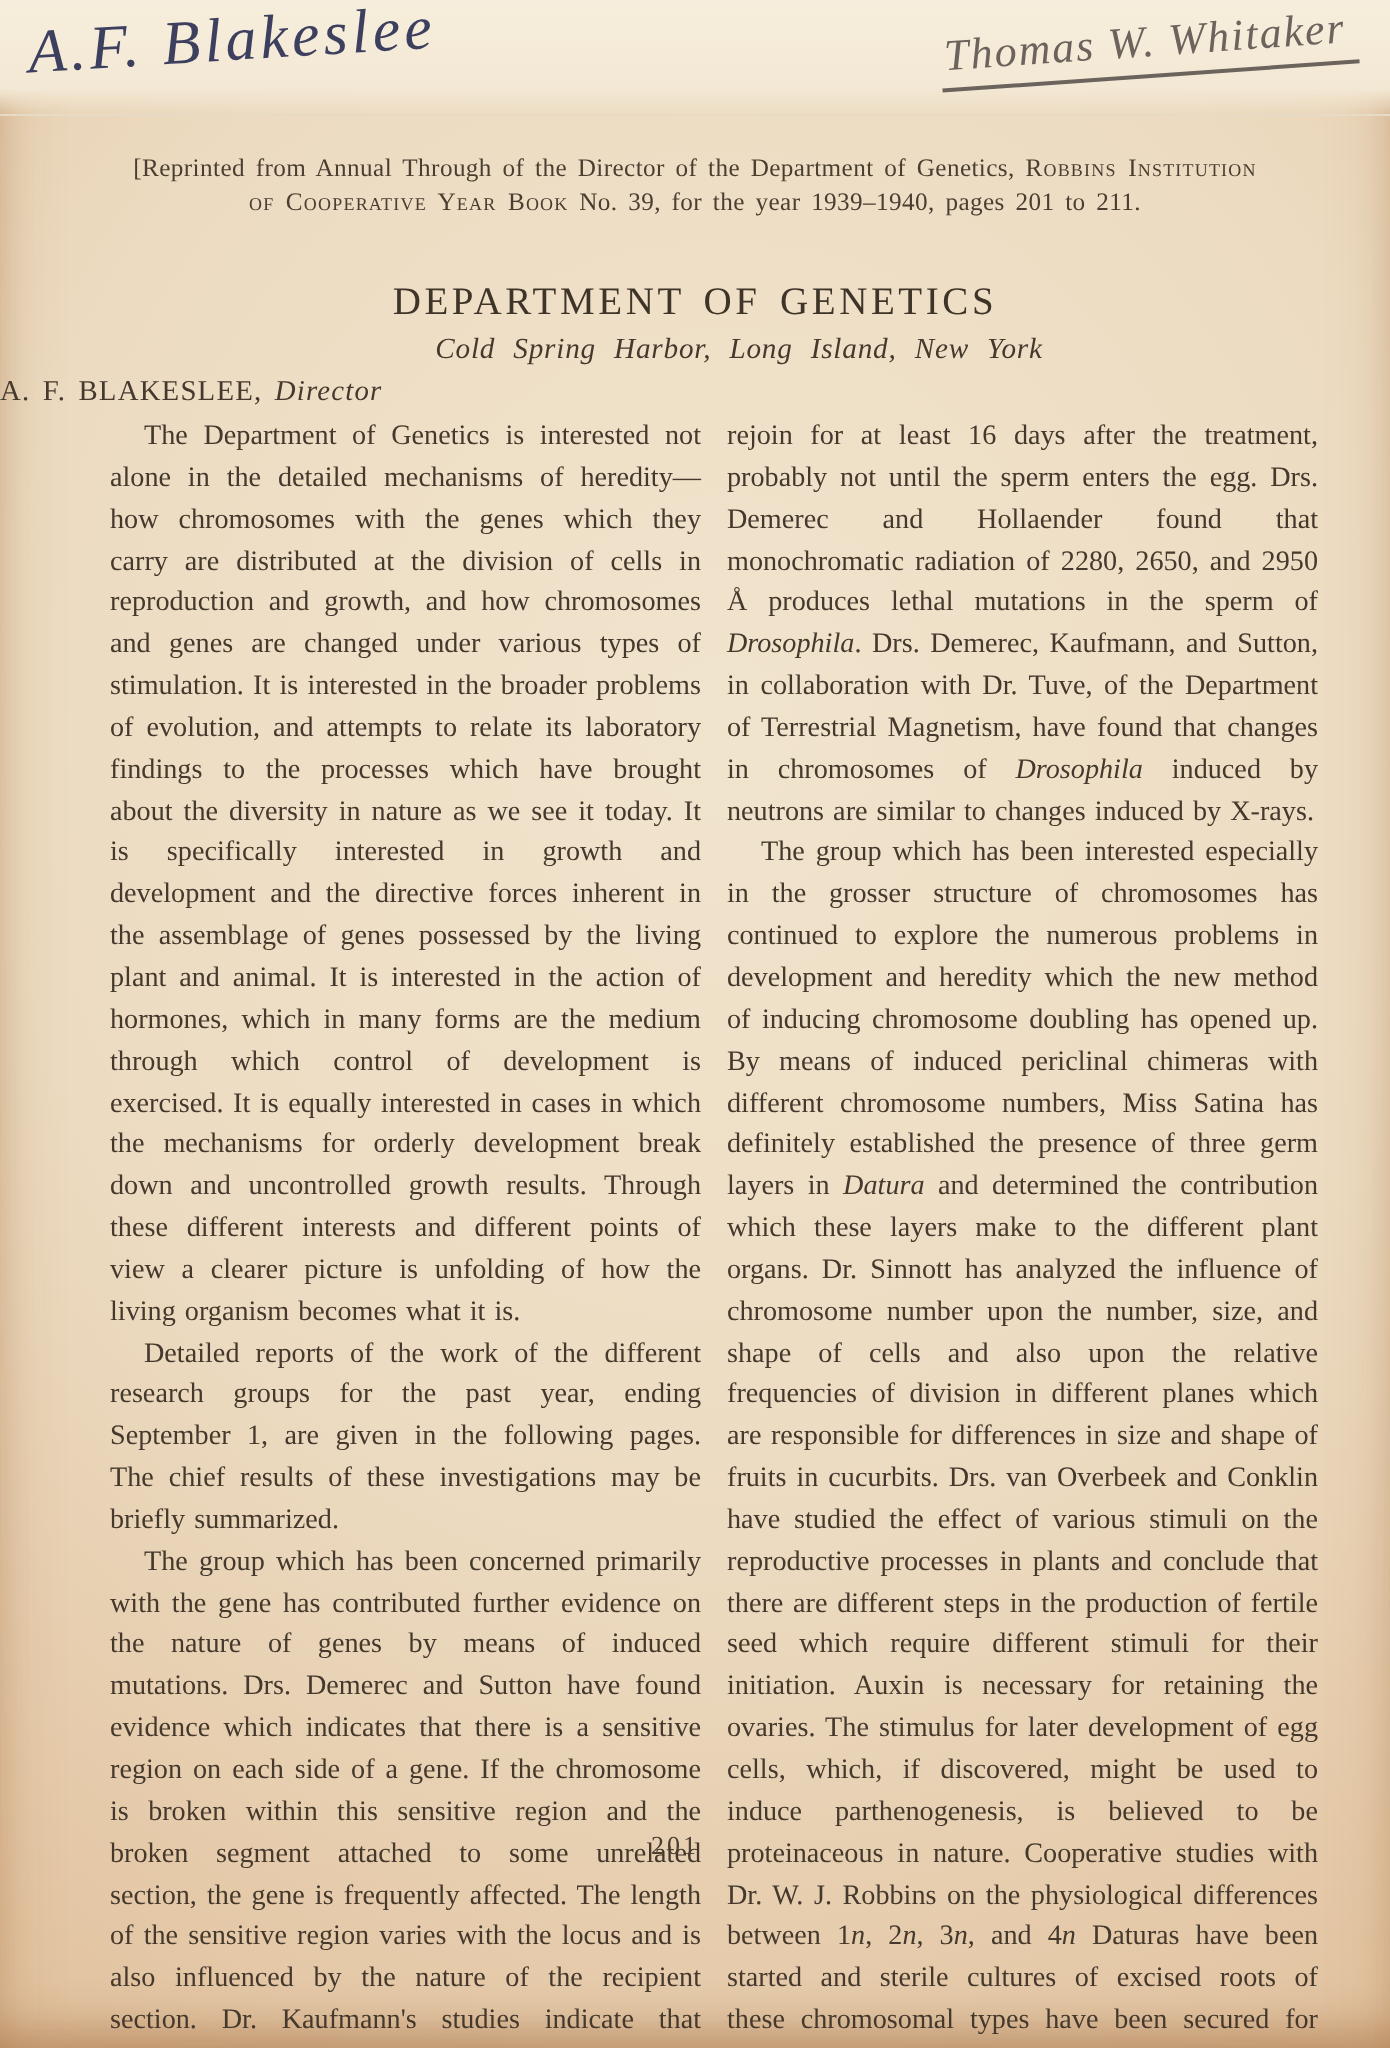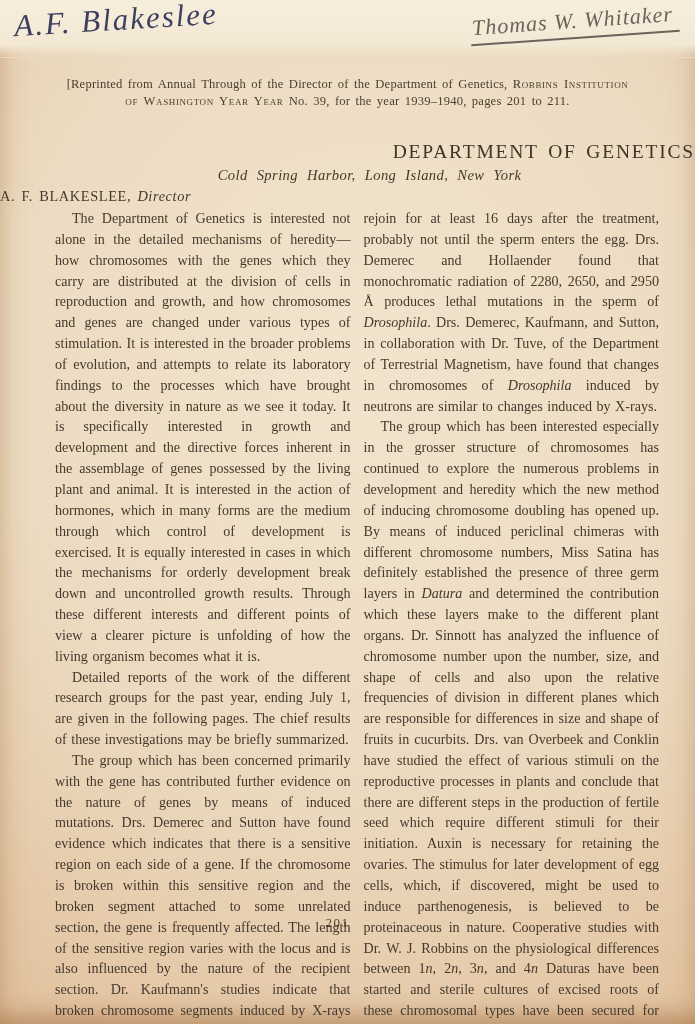--- a/index.html
+++ b/index.html
@@ -32,21 +32,21 @@
     color:var(--pencil,#6b635c);transform:rotate(-4deg);
     border-bottom:2px solid var(--pencil,#6b635c);padding:0 6px 3px 2px;
   }
   .citation{
     position:absolute;top:76px;left:48px;right:48px;
     text-align:center;font-size:12.6px;line-height:17px;color:#4a3e31;
     letter-spacing:.2px;word-spacing:2px;
   }
   .title{
     position:absolute;top:141px;left:0;right:0;margin:0;
-    text-align:right;font-size:19.5px;font-weight:400;
+    text-align:center;font-size:19.5px;font-weight:400;
     letter-spacing:1.8px;word-spacing:3px;color:#3e3428;
   }
   .subtitle{
     position:absolute;top:167px;left:0;right:0;
     text-align:center;font-style:italic;font-size:14.6px;
     word-spacing:5px;letter-spacing:.4px;margin-left:44px;
   }
   .byline{
     position:absolute;top:188px;left:0;right:0;
     font-size:14.4px;letter-spacing:.6px;word-spacing:2px;
@@ -72,33 +72,33 @@
 <div class="page">
 
   <div class="top-strip"></div>
 
   <div class="sig sig-left">A.F. Blakeslee</div>
 
   <div class="sig sig-right">Thomas W. Whitaker</div>
 
   <div class="citation">
     <div><span>[Reprinted from Annual Through of the Director of the Department of Genetics, </span><span class="sc">Robbins Institution</span></div>
-    <div><span class="sc">of Washington Year Year</span><span> No. 39, for the year 1939–1940, pages 201 to 211.</span></div>
+    <div><span class="sc">of Cooperative Year Book</span><span> No. 39, for the year 1939–1940, pages 201 to 211.</span></div>
   </div>
 
   <h1 class="title">DEPARTMENT OF GENETICS</h1>
 
   <div class="subtitle">Cold Spring Harbor, Long Island, New York</div>
 
   <div class="byline"><span>A. F. BLAKESLEE, </span><span class="it">Director</span></div>
 
   <div class="columns">
     <div class="col">
       <p class="indent"><span>The Department of Genetics is interested not alone in the detailed mechanisms of heredity—how chromosomes with the genes which they carry are distributed at the division of cells in reproduction and growth, and how chromosomes and genes are changed under various types of stimulation. It is interested in the broader problems of evolution, and attempts to relate its laboratory findings to the processes which have brought about the diversity in nature as we see it today. It is specifically interested in growth and development and the directive forces inherent in the assemblage of genes possessed by the living plant and animal. It is interested in the action of hormones, which in many forms are the medium through which control of development is exercised. It is equally interested in cases in which the mechanisms for orderly development break down and uncontrolled growth results. Through these different interests and different points of view a clearer picture is unfolding of how the living organism becomes what it is.</span></p>
-      <p class="indent"><span>Detailed reports of the work of the different research groups for the past year, ending July 1, are given in the following pages. The chief results of these investigations may be briefly summarized.</span></p>
+      <p class="indent"><span>Detailed reports of the work of the different research groups for the past year, ending September 1, are given in the following pages. The chief results of these investigations may be briefly summarized.</span></p>
       <p class="indent"><span>The group which has been concerned primarily with the gene has contributed further evidence on the nature of genes by means of induced mutations. Drs. Demerec and Sutton have found evidence which indicates that there is a sensitive region on each side of a gene. If the chromosome is broken within this sensitive region and the broken segment attached to some unrelated section, the gene is frequently affected. The length of the sensitive region varies with the locus and is also influenced by the nature of the recipient section. Dr. Kaufmann's studies indicate that broken chromosome segments induced by X-rays in the sperm of </span></p>
     </div>
     <div class="col">
       <p><span>rejoin for at least 16 days after the treatment, probably not until the sperm enters the egg. Drs. Demerec and Hollaender found that monochromatic radiation of 2280, 2650, and 2950 Å produces lethal mutations in the sperm of </span><span class="it">Drosophila</span><span>. Drs. Demerec, Kaufmann, and Sutton, in collaboration with Dr. Tuve, of the Department of Terrestrial Magnetism, have found that changes in chromosomes of </span><span class="it">Drosophila</span><span> induced by neutrons are similar to changes induced by X-rays.</span></p>
       <p class="indent"><span>The group which has been interested especially in the grosser structure of chromosomes has continued to explore the numerous problems in development and heredity which the new method of inducing chromosome doubling has opened up. By means of induced periclinal chimeras with different chromosome numbers, Miss Satina has definitely established the presence of three germ layers in </span><span class="it">Datura</span><span> and determined the contribution which these layers make to the different plant organs. Dr. Sinnott has analyzed the influence of chromosome number upon the number, size, and shape of cells and also upon the relative frequencies of division in different planes which are responsible for differences in size and shape of fruits in cucurbits. Drs. van Overbeek and Conklin have studied the effect of various stimuli on the reproductive processes in plants and conclude that there are different steps in the production of fertile seed which require different stimuli for their initiation. Auxin is necessary for retaining the ovaries. The stimulus for later development of egg cells, which, if discovered, might be used to induce parthenogenesis, is believed to be proteinaceous in nature. Cooperative studies with Dr. W. J. Robbins on the physiological differences between 1</span><span class="it">n</span><span>, 2</span><span class="it">n</span><span>, 3</span><span class="it">n</span><span>, and 4</span><span class="it">n</span><span> Daturas have been started and sterile cultures of excised roots of these chromosomal types have been secured for experimentation. By means of</span></p>
     </div>
   </div>
 
   <div class="page-number">201</div>
 

